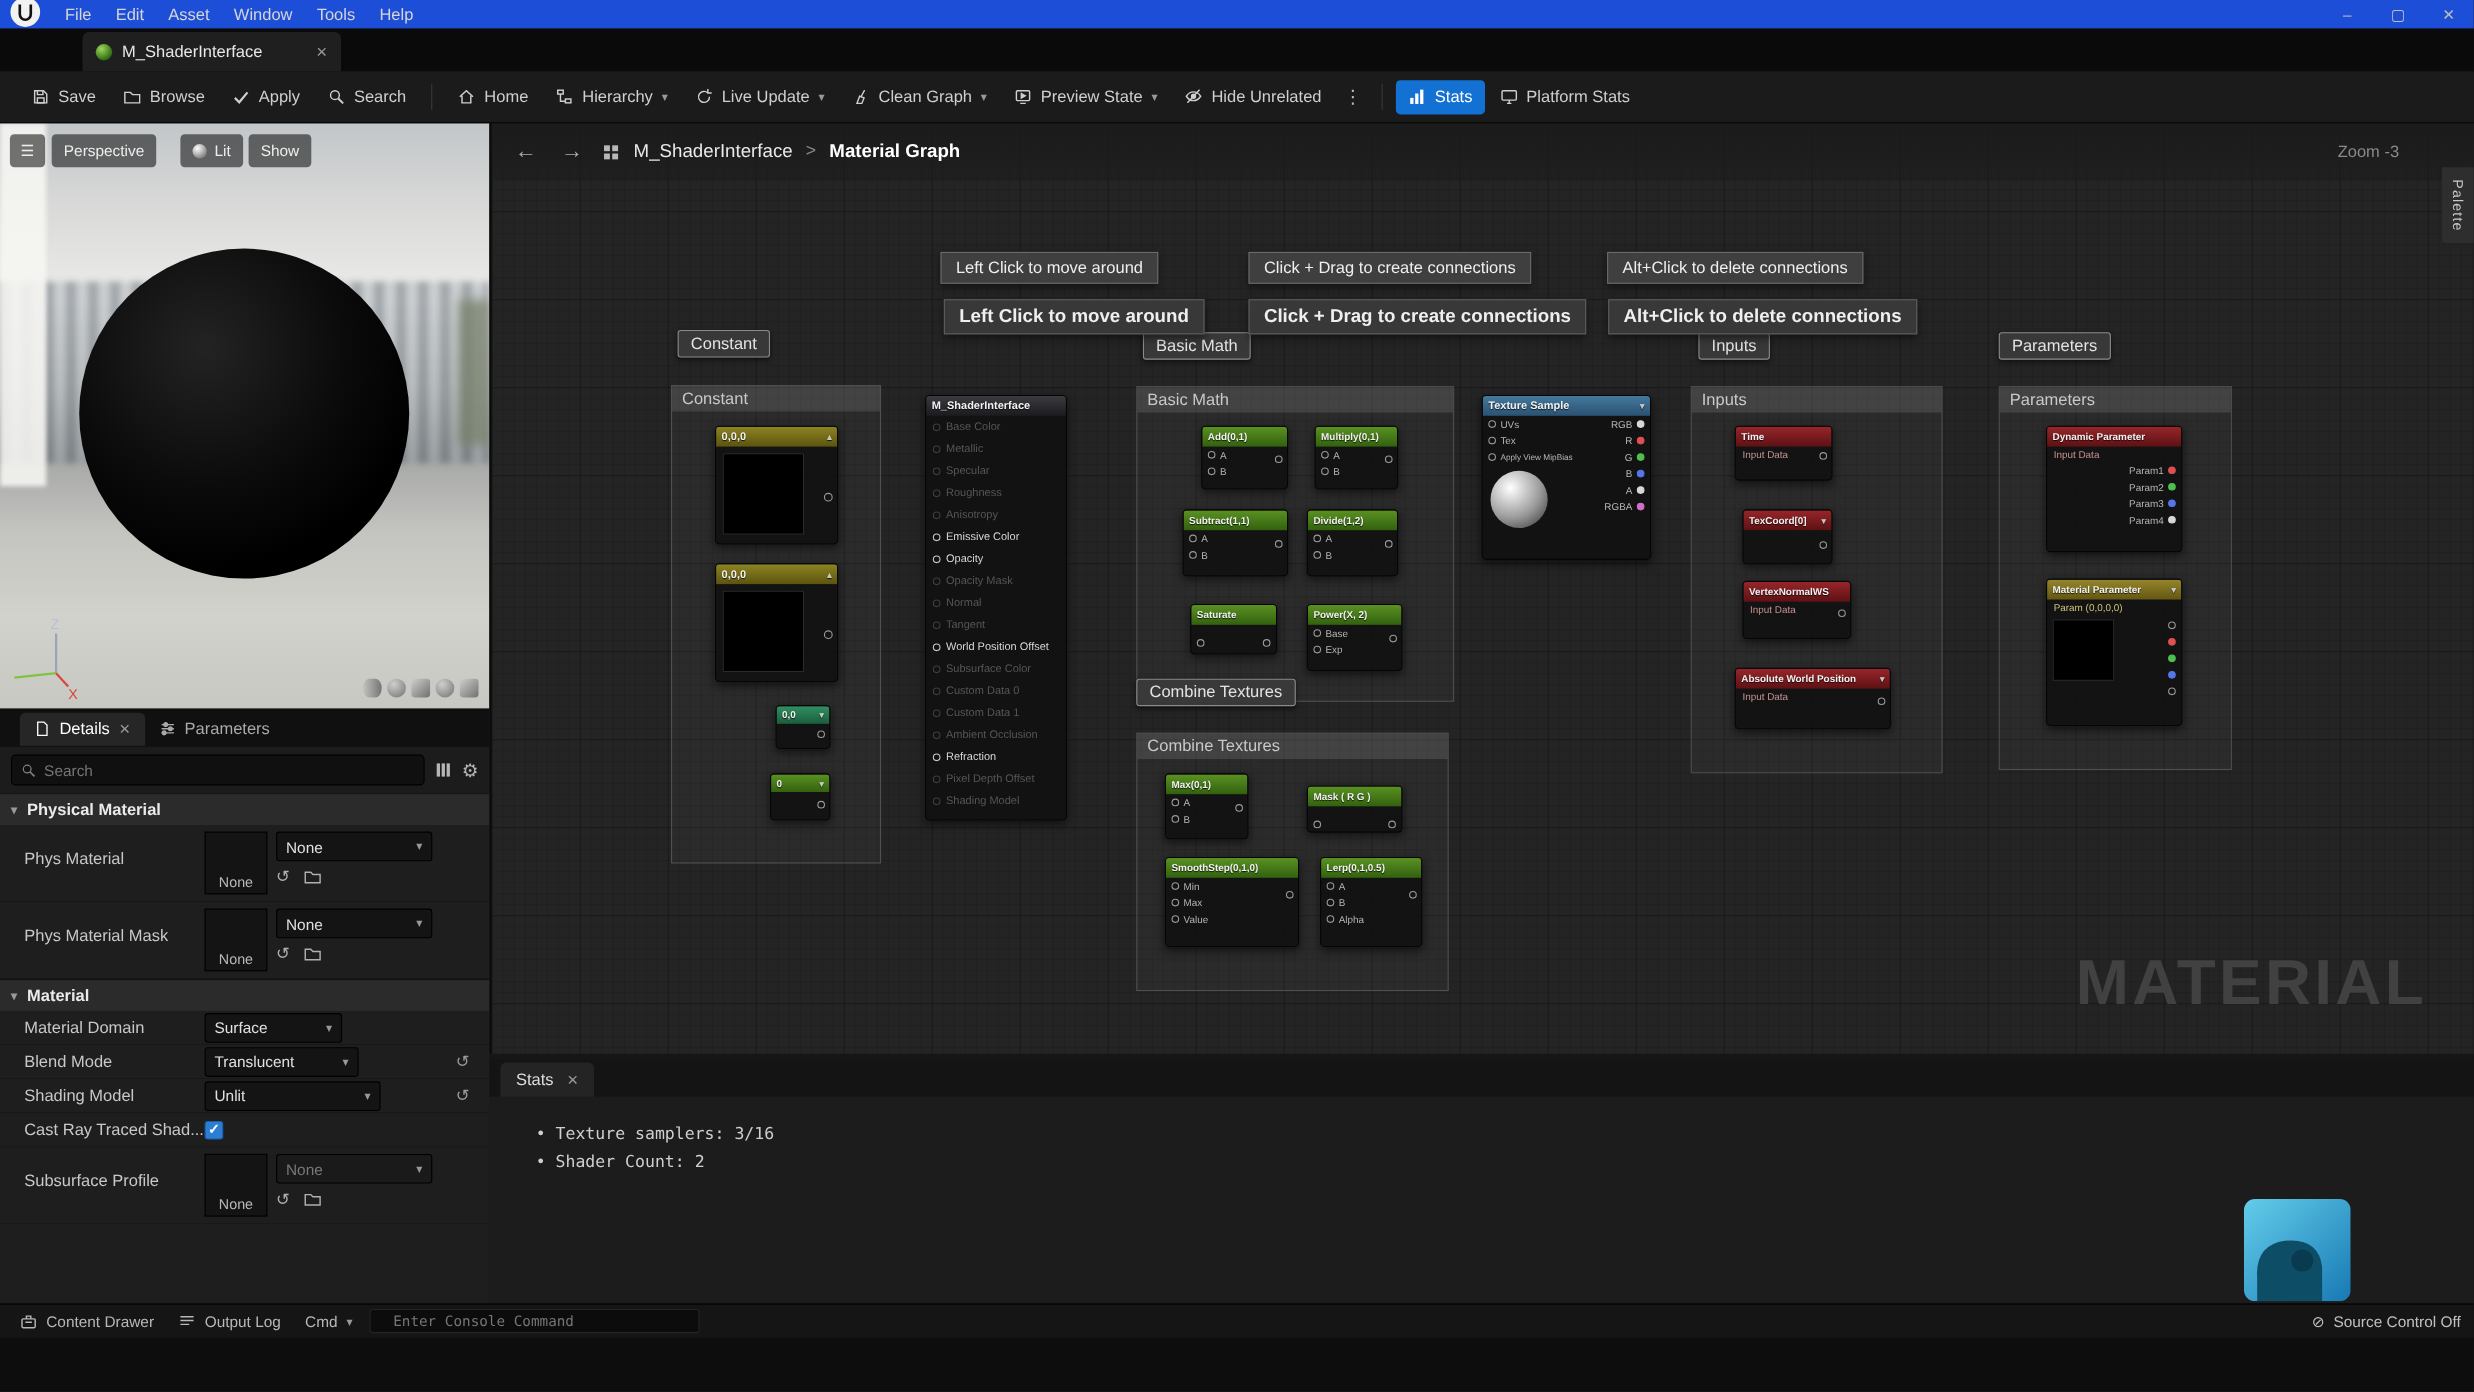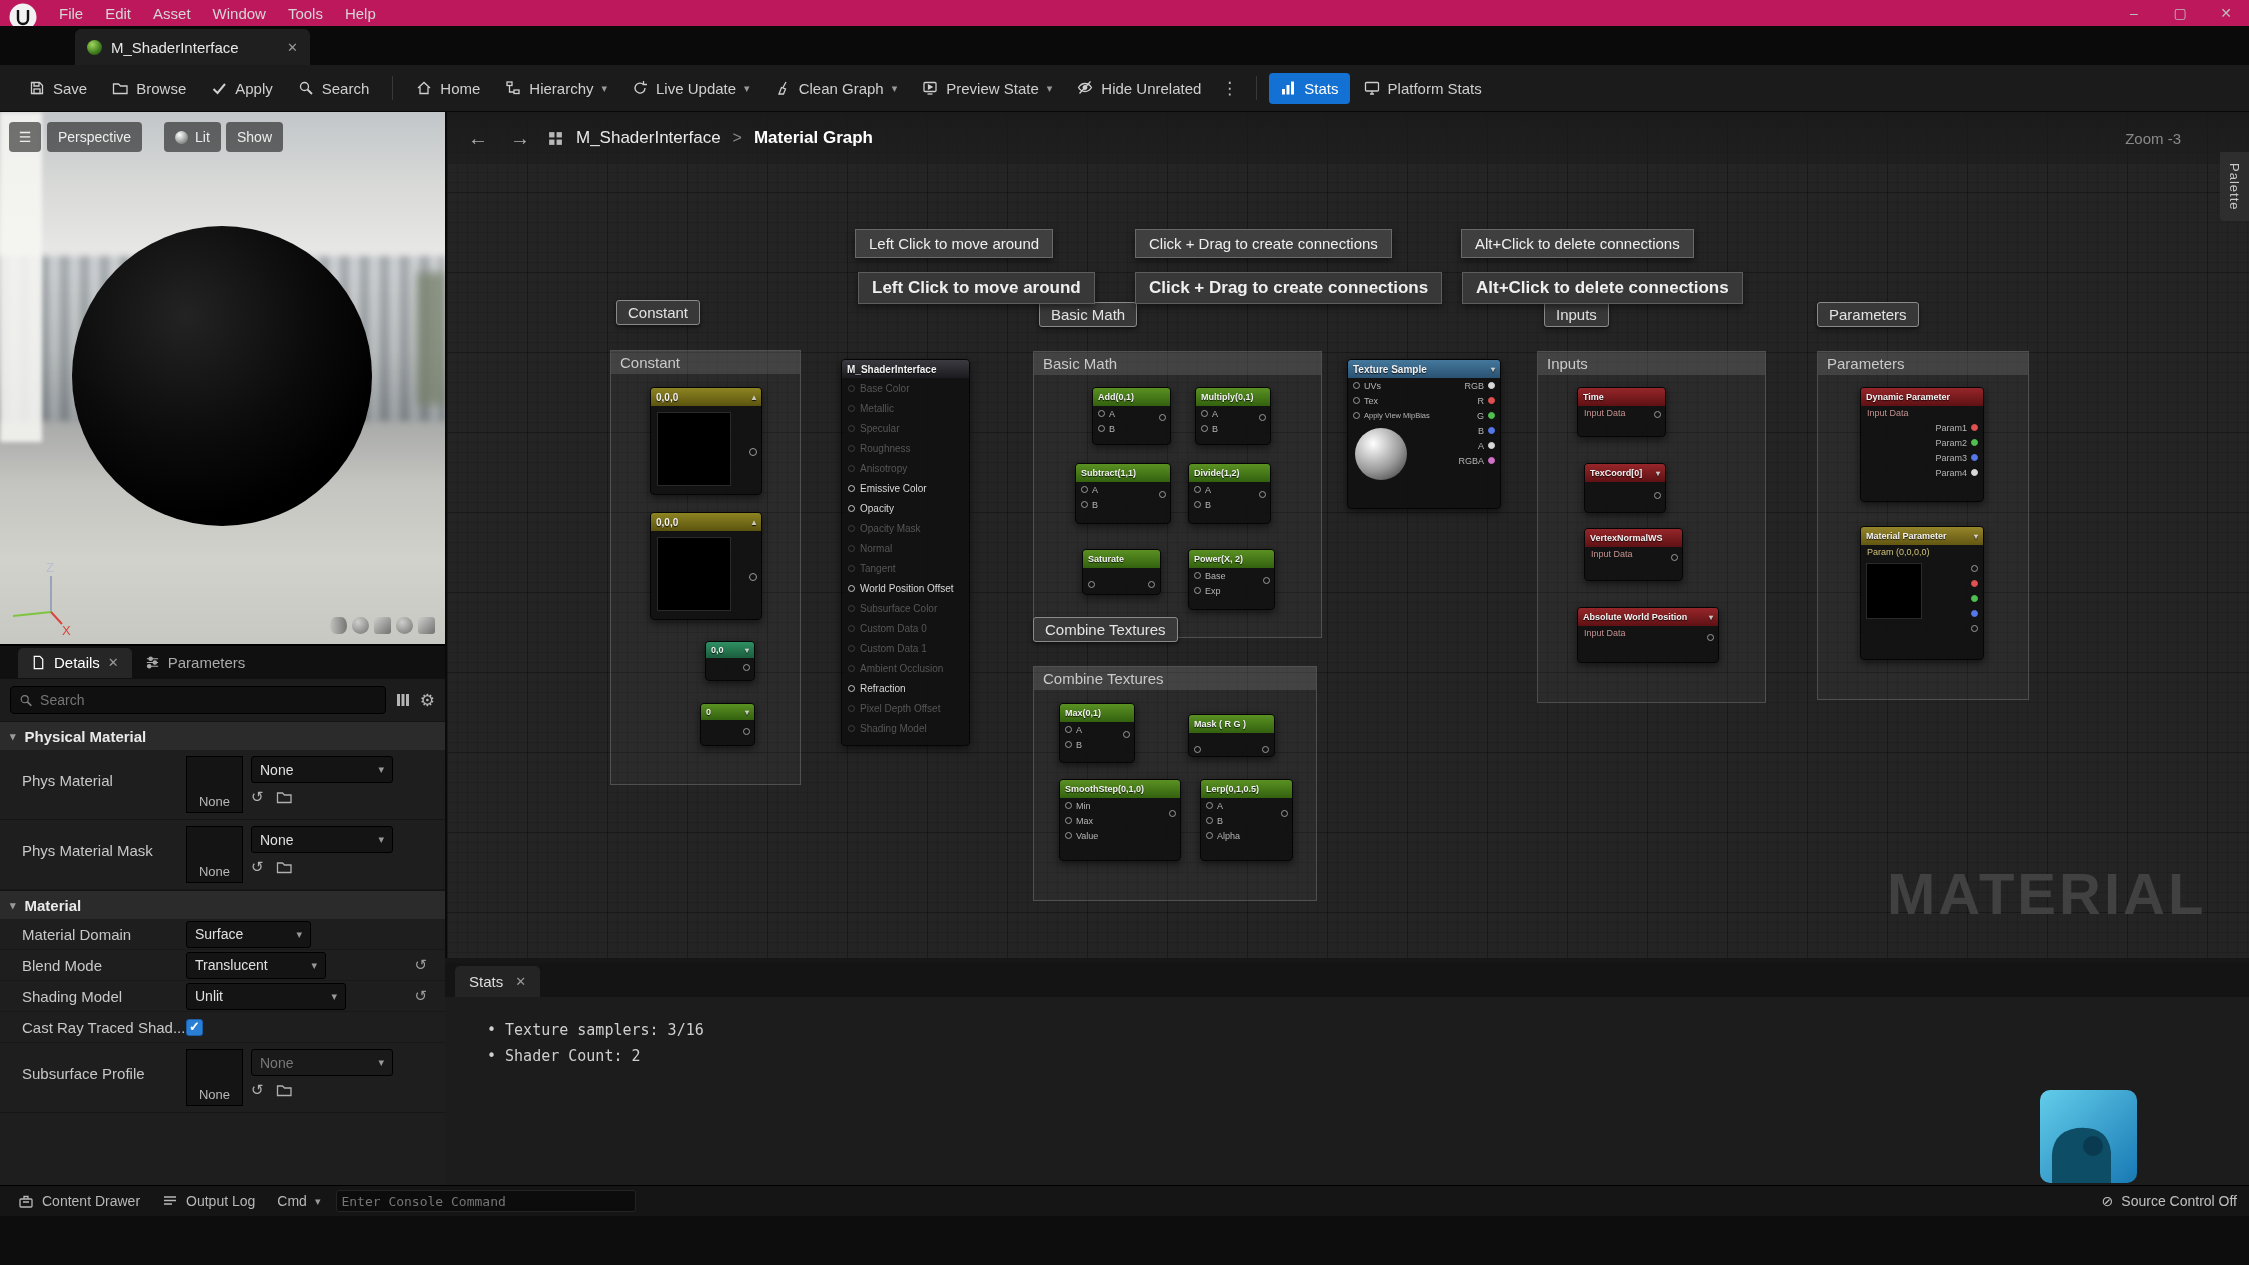--- a/index.html
+++ b/index.html
@@ -3,21 +3,21 @@
 <meta charset="utf-8">
 <style>
   *{margin:0;padding:0;box-sizing:border-box}
   body{background:#0d0d0d;font-family:"Liberation Sans",sans-serif}
   #app{position:relative;width:2249px;height:1265px;background:#161616;overflow:hidden;color:#ccc;cursor:default}
   .ax{position:absolute}
   svg.ic{stroke:currentColor;fill:none;stroke-width:1.3}
   svg.icf{fill:currentColor;stroke:none}
 
   
-  .menubar{position:absolute;left:0;top:0;width:100%;height:26px;background:#be185d;display:flex;align-items:flex-start;z-index:40}
+  .menubar{position:absolute;left:0;top:0;width:100%;height:26px;background:#1d4ed8;display:flex;align-items:flex-end;z-index:40}
   .ue-logo{width:30px;height:30px;margin:2px 10px 0 8px;flex:none}
   .menu-item{padding:0 11px;font-size:15px;color:#d6d6d6;height:100%;display:flex;align-items:center}
   .win-controls{margin-left:auto;display:flex;height:100%}
   .win-btn{width:46px;display:flex;align-items:center;justify-content:center;color:#bdbdbd;font-size:14px}
 
   
   .tabbar{position:absolute;left:0;top:26px;width:100%;height:39px;background:#0a0a0a;display:flex;align-items:flex-end;z-index:40}
   .asset-tab{margin-left:75px;width:235px;height:36px;background:#1f1f1f;border-radius:6px 6px 0 0;display:flex;align-items:center;gap:9px;padding:0 12px;font-size:15px;color:#e8e8e8}
   .mat-icon{width:15px;height:15px;border-radius:50%;background:radial-gradient(circle at 35% 30%,#9fd65a,#3f7d1e 60%,#1d3f0c);flex:none}
   .tclose{margin-left:auto;color:#999;font-size:13px}
@@ -131,21 +131,21 @@
   .statspanel{position:absolute;left:445px;top:963px;width:1804px;height:222px;background:#1c1c1c}
   .stats-tabstrip{height:34px;background:#141414;display:flex;align-items:flex-end;padding-left:10px}
   .stat-tab{height:31px;background:#242424;border-radius:5px 5px 0 0;display:flex;align-items:center;gap:12px;padding:0 14px;font-size:15px;color:#ddd}
   .stats-body{padding:20px 0 0 42px;font-family:"DejaVu Sans Mono",monospace;font-size:15px;color:#cfcfcf}
   .stat-line{line-height:26px}
   .stat-line::before{content:"•   ";color:#cfcfcf}
 
   
   .statusbar{position:absolute;left:0;top:1185px;width:100%;height:31px;background:#151515;border-top:1px solid #000;display:flex;align-items:center;gap:10px;padding:0 12px;font-size:14px;color:#b8b8b8;z-index:40}
   .sb-btn{display:flex;align-items:center;gap:8px;padding:0 6px;white-space:nowrap}
-  .console{width:300px;height:22px;background:#0c0c0c;border:1px solid #242424;border-radius:3px;color:#999;font-family:"DejaVu Sans Mono",monospace;font-size:13px;padding:0 4px;outline:none}
+  .console{width:300px;height:22px;background:#0c0c0c;border:1px solid #242424;border-radius:3px;color:#999;font-family:"DejaVu Sans Mono",monospace;font-size:13px;padding:0 20px;outline:none}
   .sb-right{margin-left:auto;display:flex;align-items:center;gap:8px;color:#c0c0c0}
   .below{position:absolute;left:0;top:1216px;width:100%;height:49px;background:#0d0d0d}
   .mascot{position:absolute;left:2022px;top:1090px;z-index:35}
 </style>
 </head>
 <body>
 
 <svg style="position:absolute;width:0;height:0">
 <defs>
   <g id="sym-floppy">

